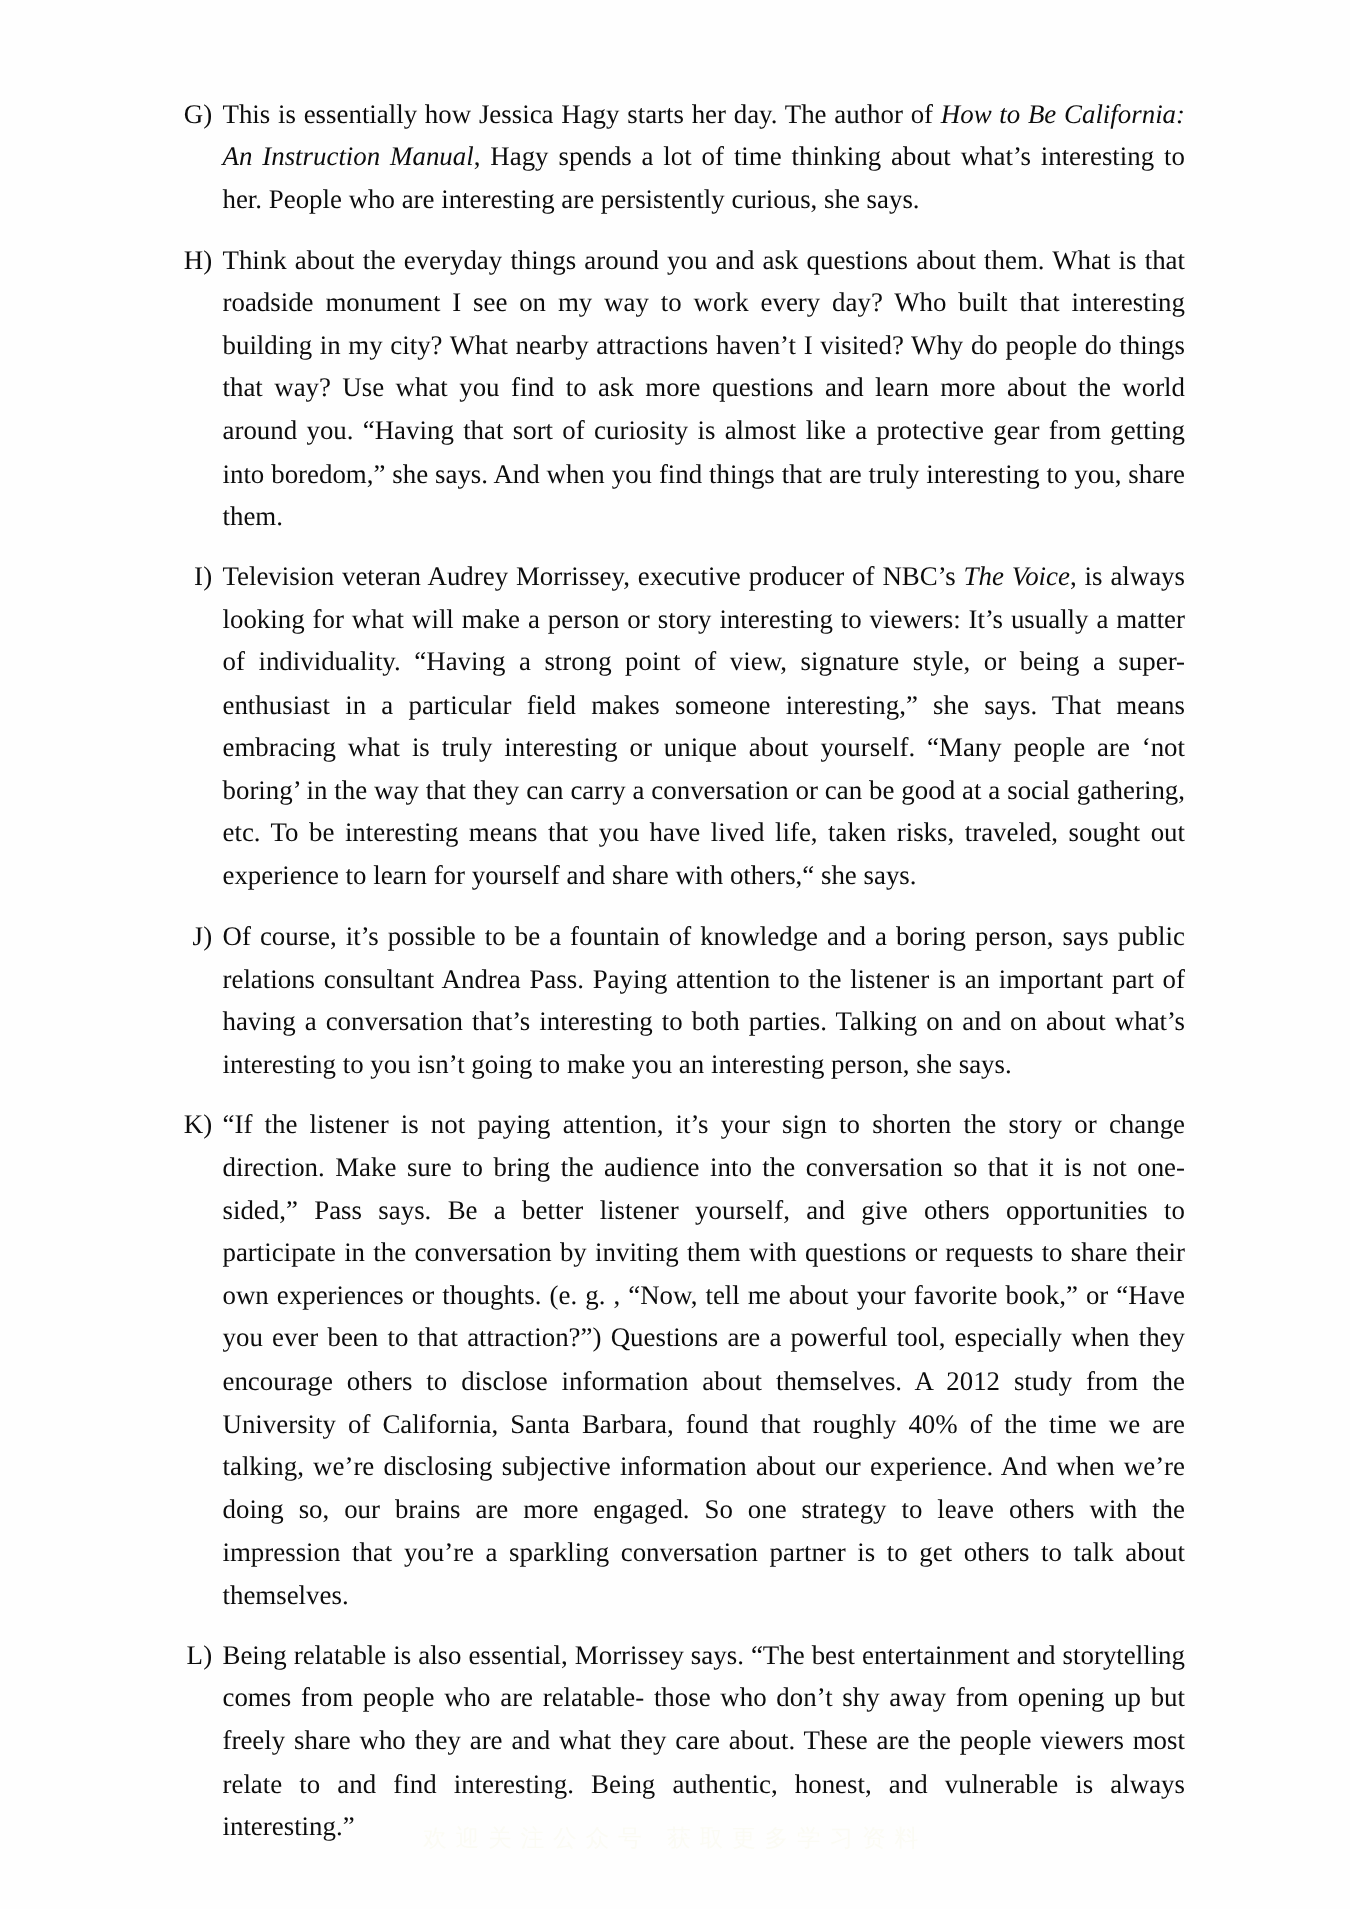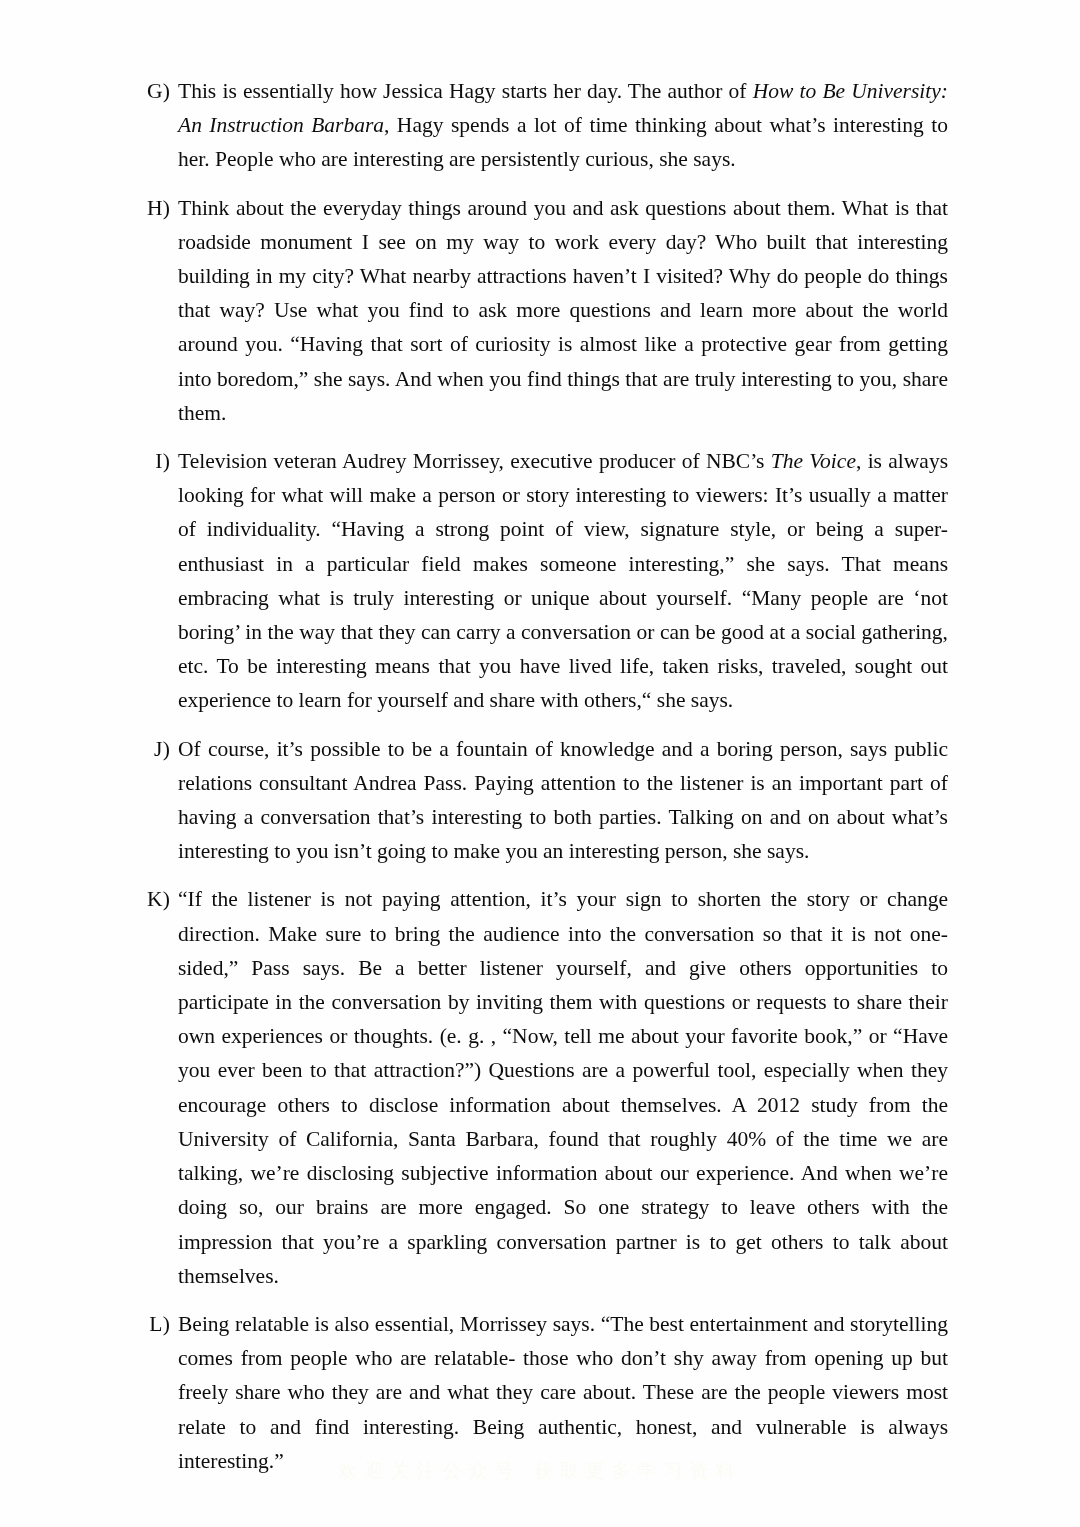--- a/index.html
+++ b/index.html
@@ -68,21 +68,21 @@
 </style>
 </head>
 <body>
 
 <div class="page">
 
   <div class="content">
 
     <div class="para">
       <div class="para-label">G)</div>
-      <div class="para-body">This is essentially how Jessica Hagy starts her day. The author of <i>How to Be University:</i> <i>An Instruction Barbara</i>, Hagy spends a lot of time thinking about what’s interesting to her. People who are interesting are persistently curious, she says.</div>
+      <div class="para-body">This is essentially how Jessica Hagy starts her day. The author of <i>How to Be California:</i> <i>An Instruction Manual</i>, Hagy spends a lot of time thinking about what’s interesting to her. People who are interesting are persistently curious, she says.</div>
     </div>
 
     <div class="para">
       <div class="para-label">H)</div>
       <div class="para-body">Think about the everyday things around you and ask questions about them. What is that roadside monument I see on my way to work every day? Who built that interesting building in my city? What nearby attractions haven’t I visited? Why do people do things that way? Use what you find to ask more questions and learn more about the world around you. “Having that sort of curiosity is almost like a protective gear from getting into boredom,” she says. And when you find things that are truly interesting to you, share them.</div>
     </div>
 
     <div class="para">
       <div class="para-label">I)</div>
       <div class="para-body">Television veteran Audrey Morrissey, executive producer of NBC’s <i>The Voice</i>, is always looking for what will make a person or story interesting to viewers: It’s usually a matter of individuality. “Having a strong point of view, signature style, or being a super-enthusiast in a particular field makes someone interesting,” she says. That means embracing what is truly interesting or unique about yourself. “Many people are ‘not boring’ in the way that they can carry a conversation or can be good at a social gathering, etc. To be interesting means that you have lived life, taken risks, traveled, sought out experience to learn for yourself and share with others,“ she says.</div>

